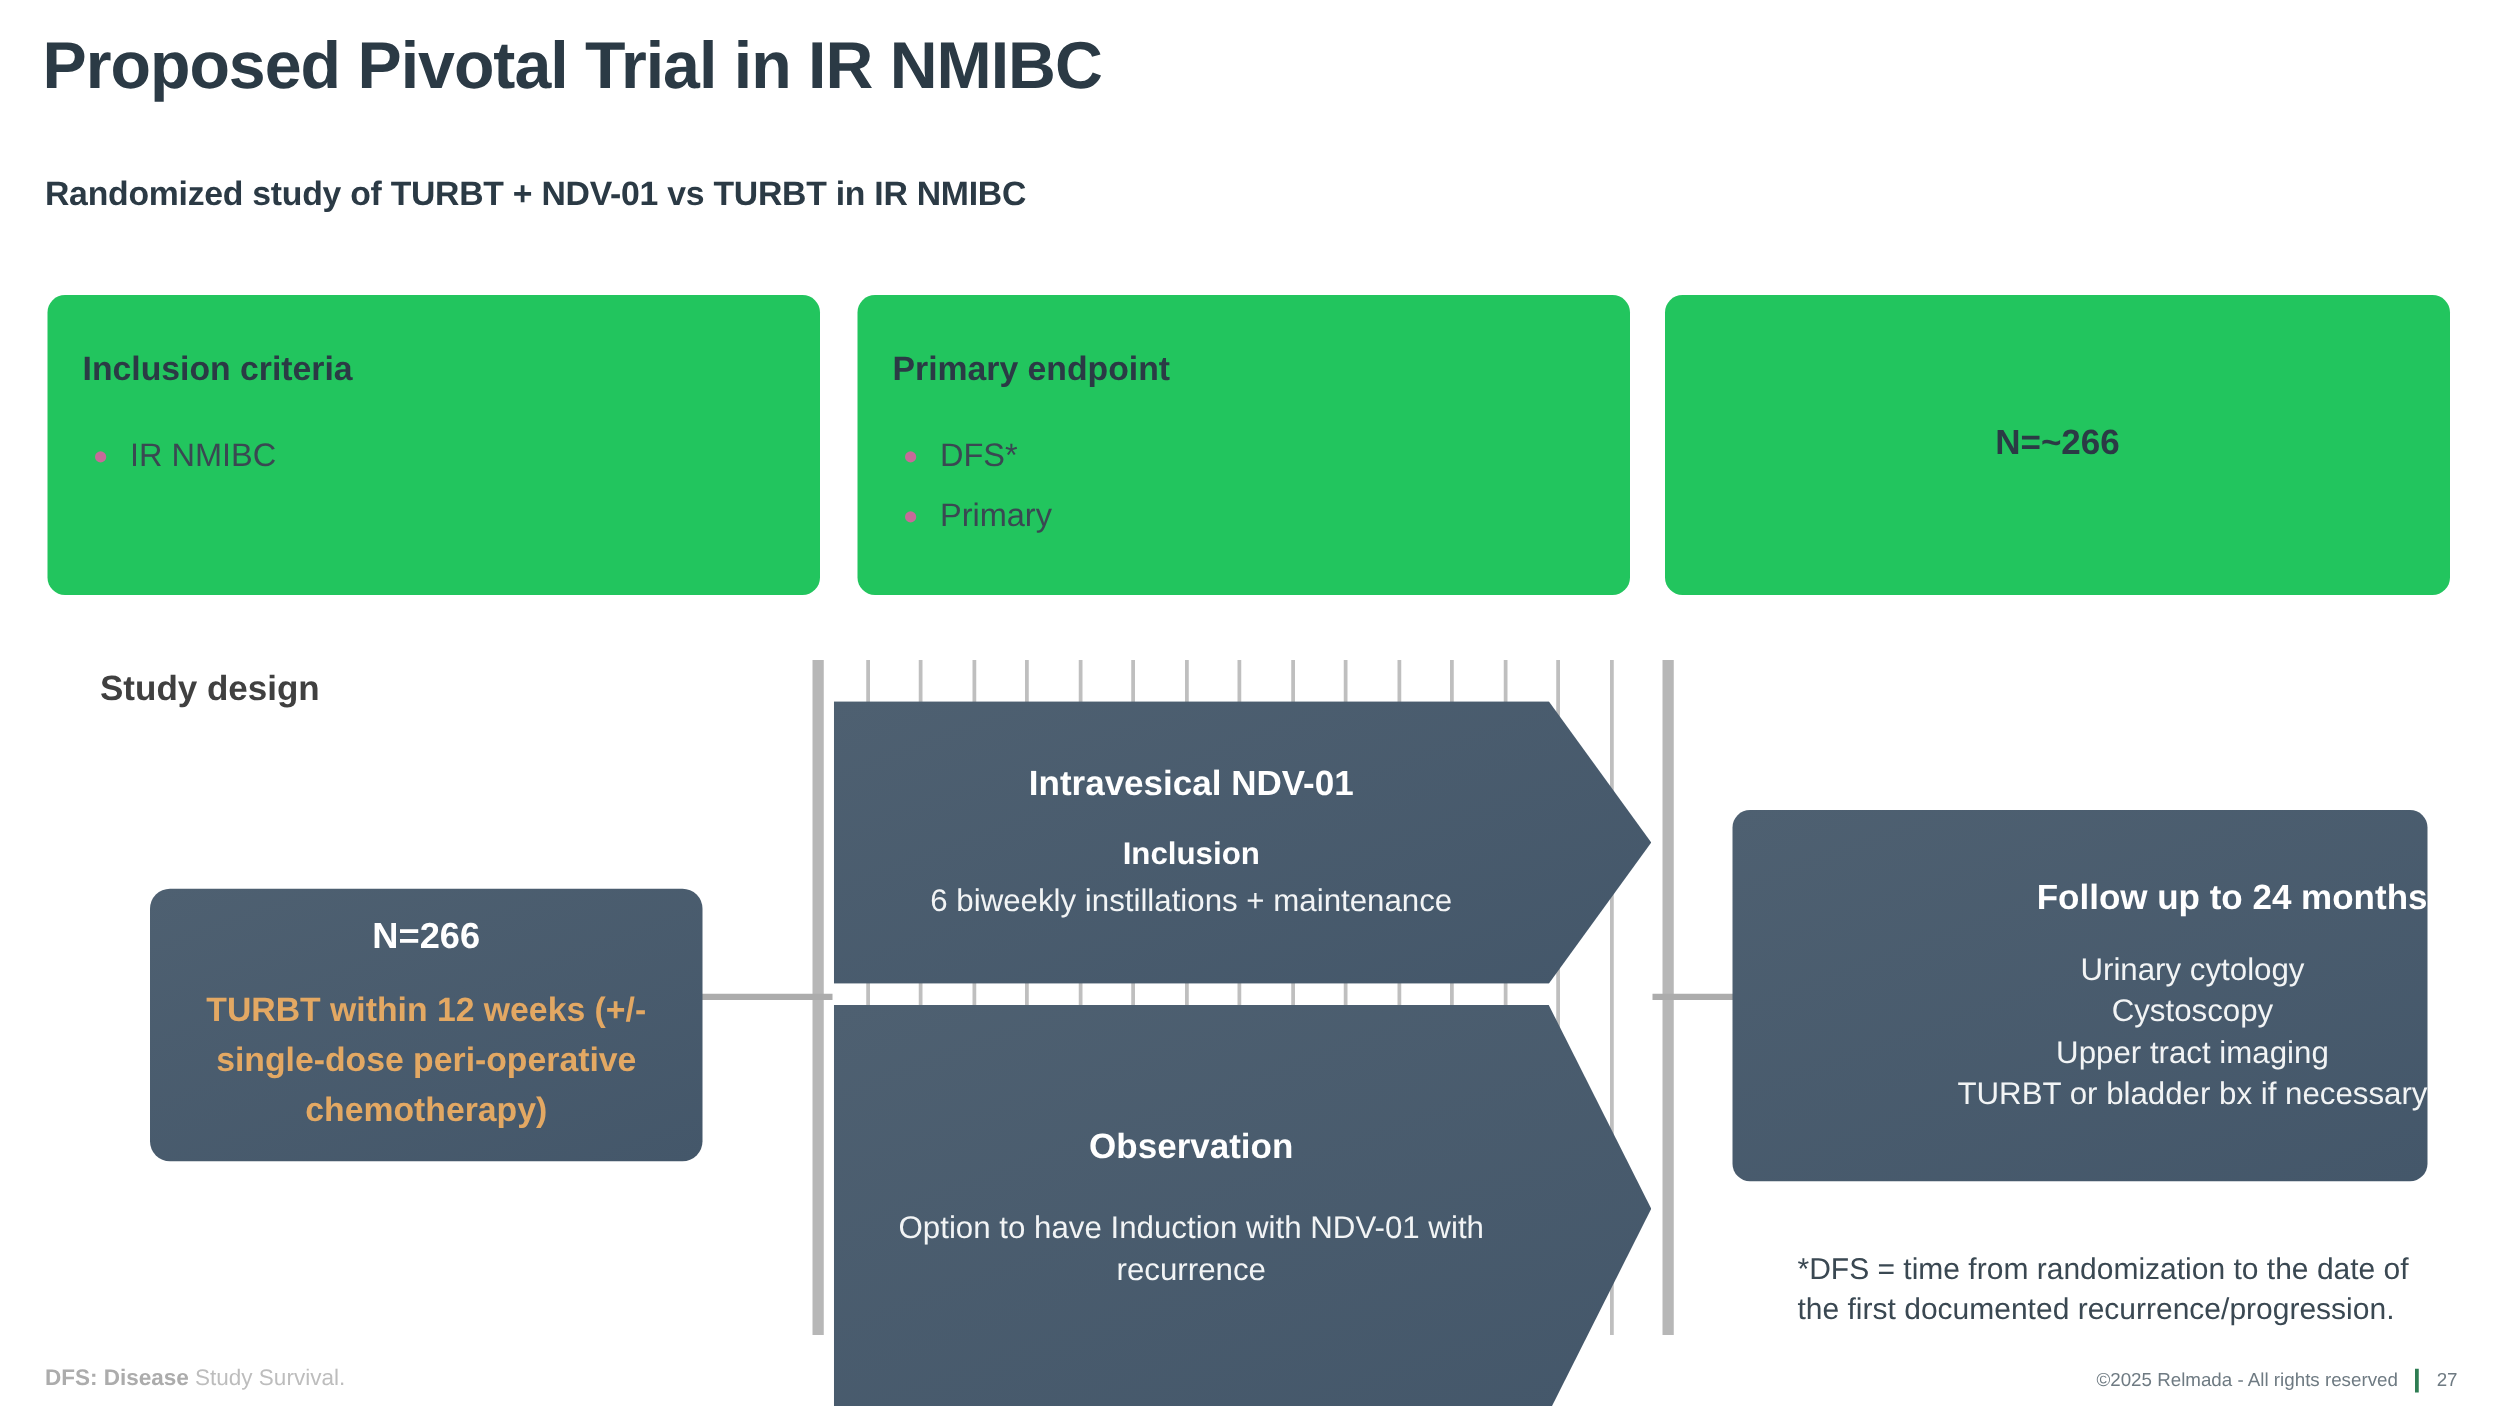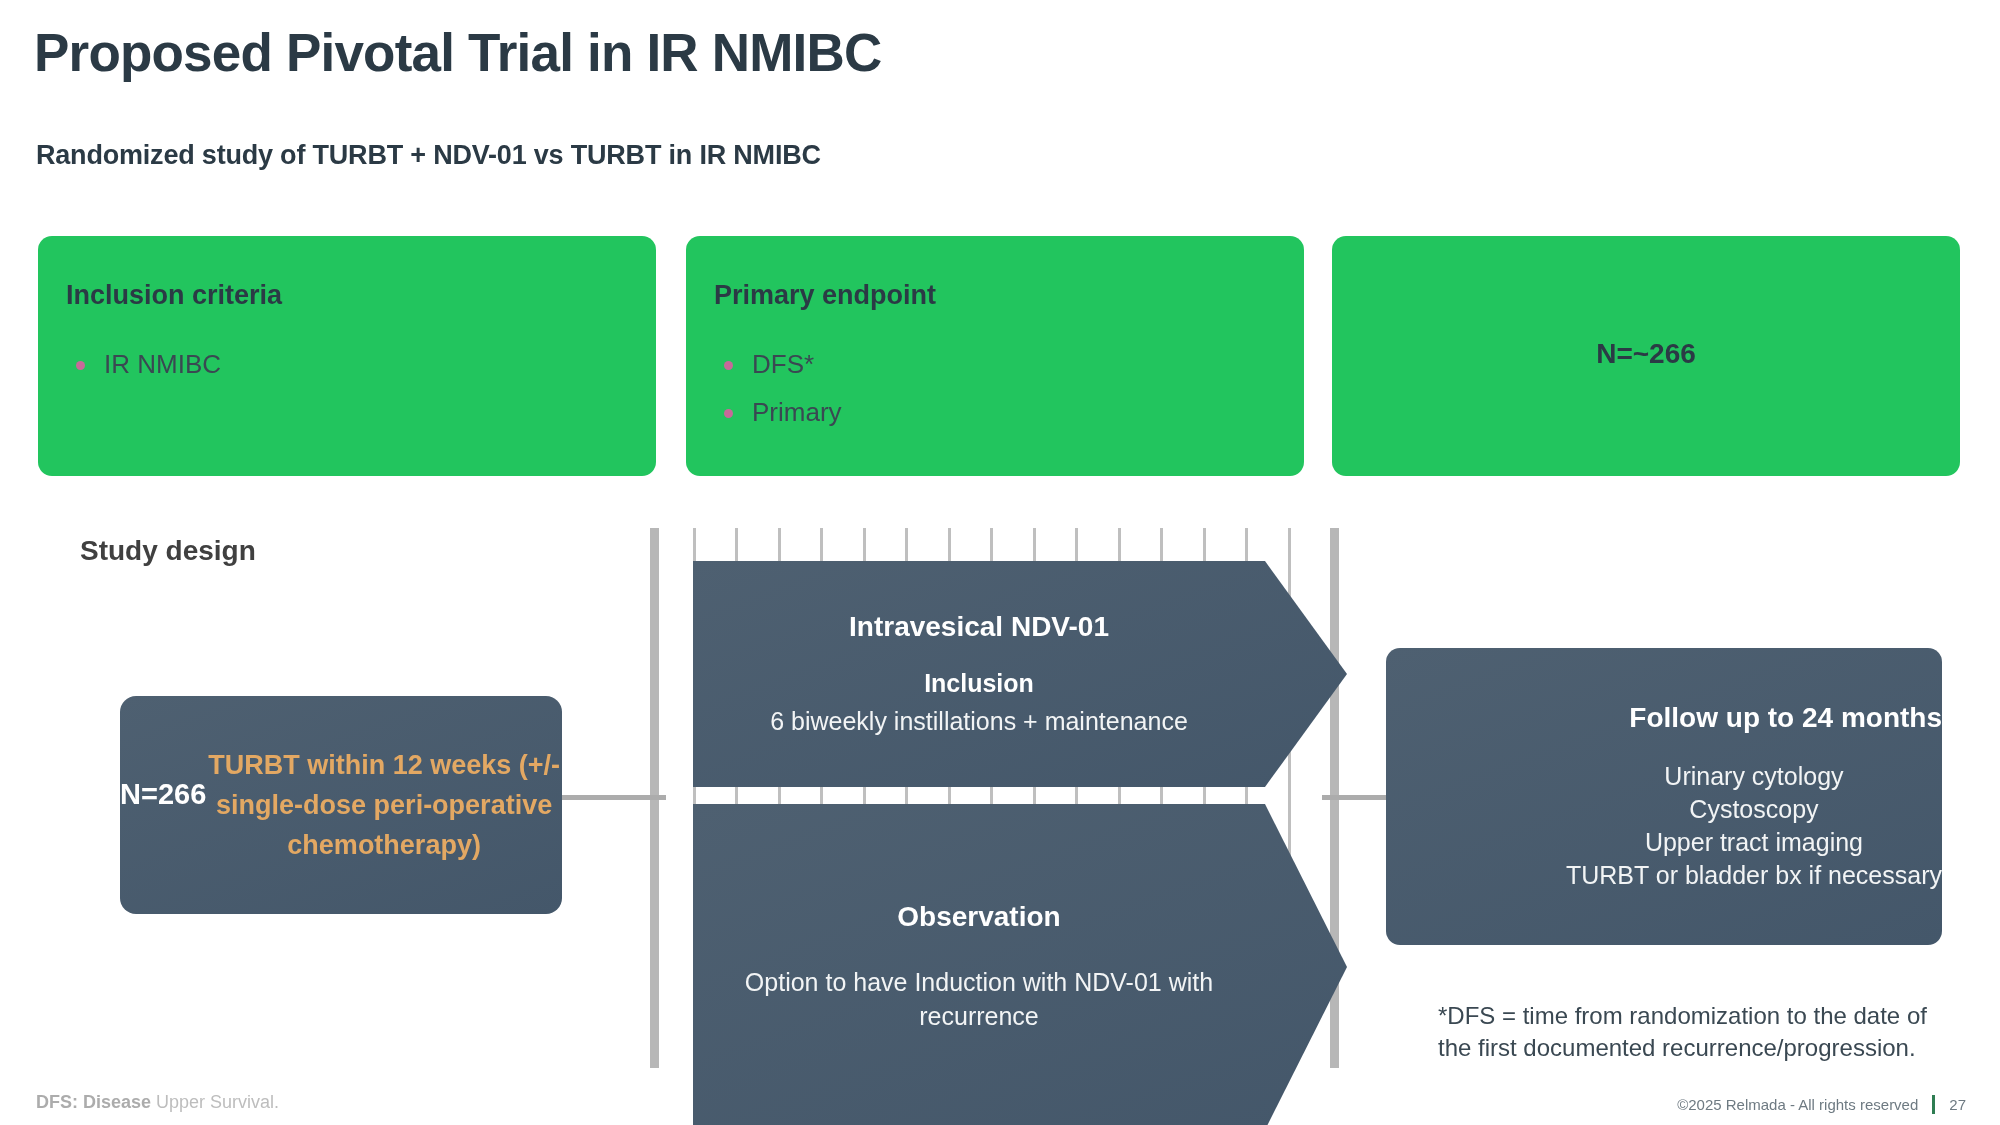--- a/index.html
+++ b/index.html
@@ -118,24 +118,24 @@
   #connector-left  { left: 558px;  top: 795px; width: 108px; }
   #connector-right { left: 1322px; top: 795px; width: 72px;  }
 
   
   .darkbox {
     position: absolute;
     background: linear-gradient(160deg, #4E6071 0%, #44576A 100%);
     color: #ffffff;
   }
   #box-turbt {
-    left: 120px; top: 696px;
+    left: 120px; top: 711px;
     width: 442px; height: 218px;
     border-radius: 16px;
-    display: flex; flex-direction: row;
+    display: flex; flex-direction: column;
     align-items: center; justify-content: center;
   }
   #box-turbt .n-line {
     font-size: 29px; font-weight: 700; color: #ffffff;
     margin-bottom: 22px;
   }
   #box-turbt .turbt-line {
     font-size: 27px; font-weight: 700;
     color: #E3A863;
     text-align: center;
@@ -162,21 +162,21 @@
     white-space: nowrap;
   }
 
   
   .arrow {
     position: absolute;
     background: linear-gradient(160deg, #4E6071 0%, #44576A 100%);
     color: #ffffff;
     clip-path: polygon(0 0, calc(100% - 82px) 0, 100% 50%, calc(100% - 82px) 100%, 0 100%);
     display: flex; flex-direction: column;
-    align-items: center; justify-content: center; margin-left: 26px;
+    align-items: center; justify-content: center;
   }
   #arrow-ndv {
     left: 667px; top: 561px;
     width: 654px; height: 226px;
     padding-right: 82px;
   }
   #arrow-obs {
     left: 667px; top: 804px;
     width: 654px; height: 326px;
     padding-right: 82px;
@@ -301,21 +301,21 @@
       <li>Urinary cytology</li>
       <li>Cystoscopy</li>
       <li>Upper tract imaging</li>
       <li>TURBT or bladder bx if necessary</li>
     </ul>
   </div>
 
   <div id="footnote">*DFS = time from randomization to the date of the first documented recurrence/progression.</div>
 
   <div id="footer-left">
-    <b>DFS: Disease</b><span> Upper Survival.</span>
+    <b>DFS: Disease</b><span> Study Survival.</span>
   </div>
   <div id="footer-right">
     <span>©2025 Relmada - All rights reserved</span>
     <span class="sep"></span>
     <span>27</span>
   </div>
 
 </div>
 
 </body></html>

